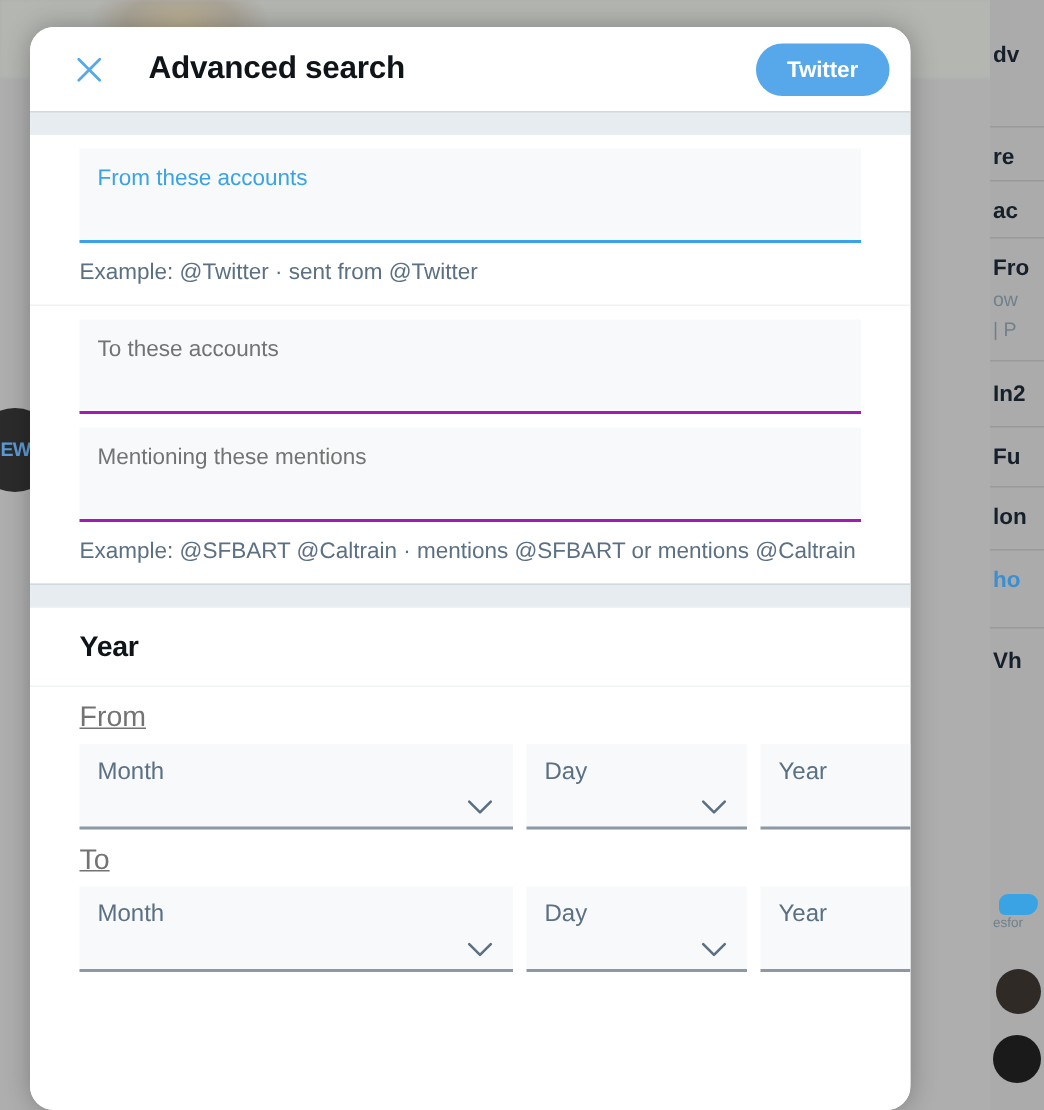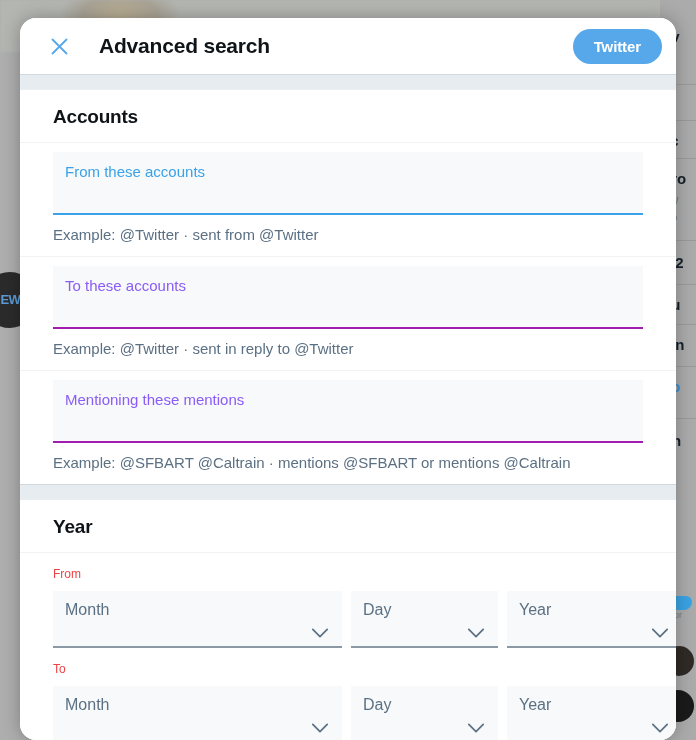--- a/index.html
+++ b/index.html
@@ -99,21 +99,21 @@
     height: 14px;
     background: #3aa3e3;
     border-radius: 6px 6px 8px 4px;
   }
 
   
   #modal {
     position: absolute;
     left: 20px;
     top: 18px;
-    width: 656px;
+    width: 587px;
     height: 722px;
     background: #ffffff;
     border-radius: 16px 16px 16px 16px;
     overflow: hidden;
     box-shadow: 0 0 18px rgba(0,0,0,0.28);
     display: flex;
     flex-direction: column;
   }
 
   
@@ -196,21 +196,21 @@
     padding: 11px 12px 10px 12px;
     height: 63px;
     position: relative;
   }
   .field.active {
     border-bottom-color: #3aa2e8;
   }
 
   .field-label {
     font-size: 15px;
-    color: #8b5cf6;
+    color: #737373;
     line-height: 18px;
     display: block;
   }
   .field.active .field-label {
     color: #3aa2e8;
   }
 
   .field-value {
     font-size: 18px;
     color: #0f1419;
@@ -243,24 +243,25 @@
   .hint-row.last { border-bottom: none; }
 
   .spacer-8 { height: 9px; }
 
   
   .date-group {
     padding: 0 33px;
   }
 
   .date-group-label {
-    font-size: 12px;
-    color: #ef4444;
+    font-size: 19px;
+    color: #737373;
     padding: 12px 0 8px 0;
     line-height: 18px;
+    text-decoration: underline;
   }
 
   .date-row {
     display: flex;
     gap: 9px;
   }
 
   .select {
     background: #f7f9fa;
     border-bottom: 2px solid #8c98a4;
@@ -334,43 +335,39 @@
     </button>
     <div class="modal-title">Advanced search</div>
     <button class="search-btn">Twitter</button>
   </div>
 
   <div class="band"></div>
 
   <div class="modal-body">
 
     <div>
-      <div class="section-title">Accounts</div>
 
       <div class="spacer-8"></div>
 
       <div class="field-block">
         <div class="field active">
           <span class="field-label">From these accounts</span>
         </div>
       </div>
       <div class="hint-row">
         <div class="field-hint">Example: @Twitter · sent from @Twitter</div>
       </div>
 
       <div class="spacer-8"></div>
 
       <div class="field-block">
         <div class="field">
           <span class="field-label">To these accounts</span>
         </div>
       </div>
-      <div class="hint-row">
-        <div class="field-hint">Example: @Twitter · sent in reply to @Twitter</div>
-      </div>
 
       <div class="spacer-8"></div>
 
       <div class="field-block">
         <div class="field">
           <span class="field-label">Mentioning these mentions</span>
         </div>
       </div>
       <div class="hint-row last">
         <div class="field-hint">Example: @SFBART @Caltrain · mentions @SFBART or mentions @Caltrain</div>

